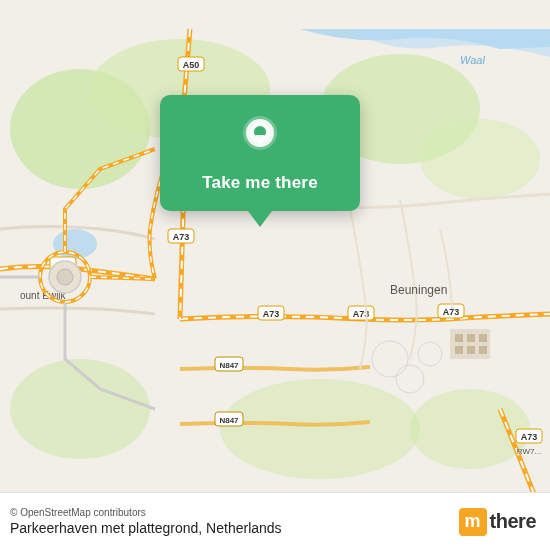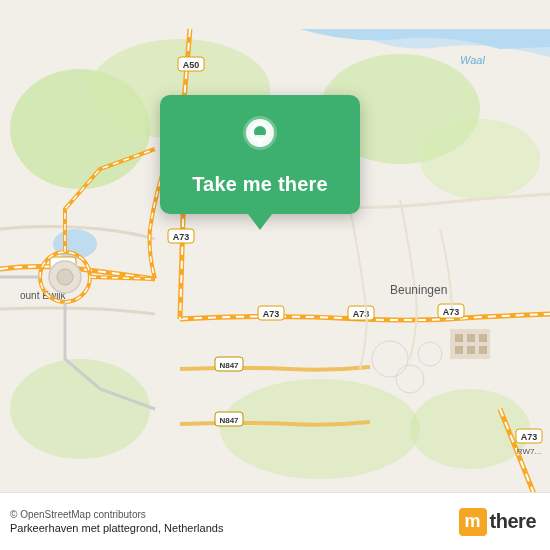--- a/index.html
+++ b/index.html
@@ -48,21 +48,21 @@
     }
 
     #pin-icon {
       width: 44px;
       height: 44px;
       margin-bottom: 14px;
     }
 
     #take-me-there-label {
       color: #fff;
-      font-size: 20px;
+      font-size: 17px;
       font-weight: 600;
       letter-spacing: 0.2px;
     }
 
     
     #bottom-bar {
       position: absolute;
       bottom: 0;
       left: 0;
       width: 100%;
@@ -80,21 +80,21 @@
       flex-direction: column;
       gap: 2px;
     }
 
     #osm-credit {
       font-size: 10px;
       color: #555;
     }
 
     #location-name {
-      font-size: 11px;
+      font-size: 14px;
       font-weight: 500;
       color: #222;
     }
 
     #moovit-logo {
       display: flex;
       align-items: center;
       gap: 3px;
     }
 

